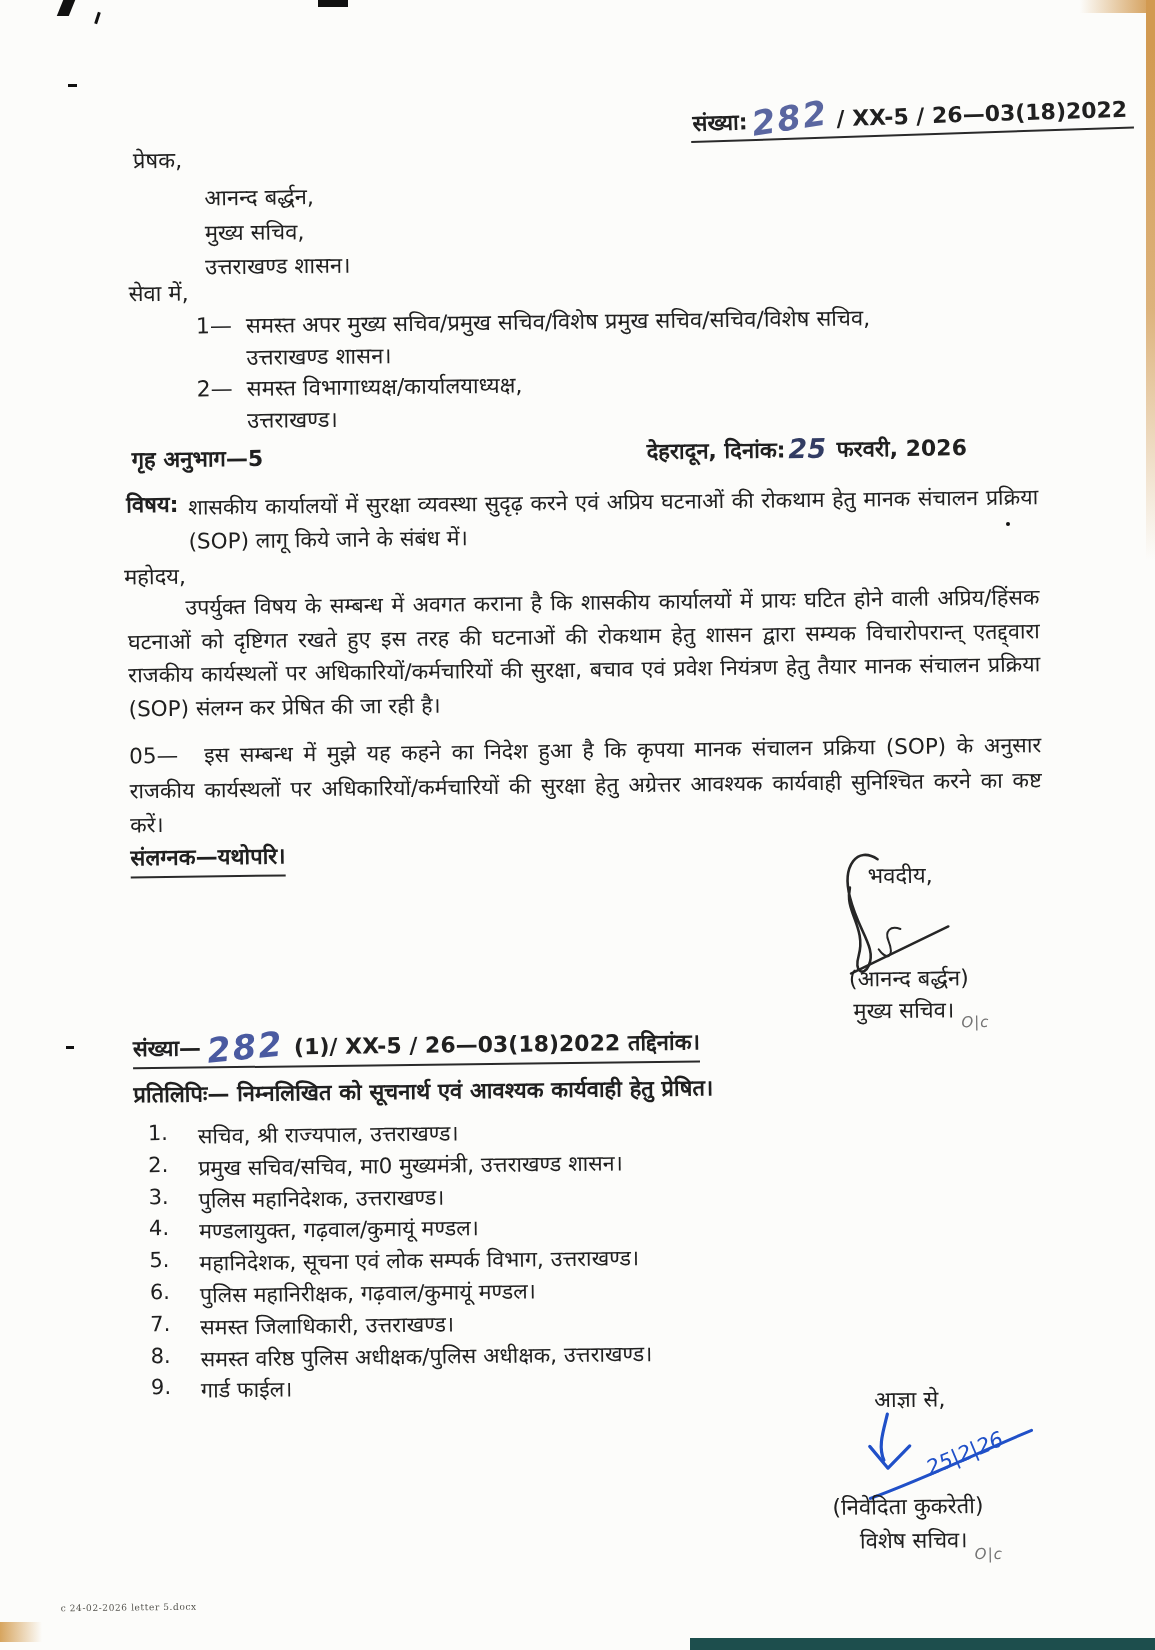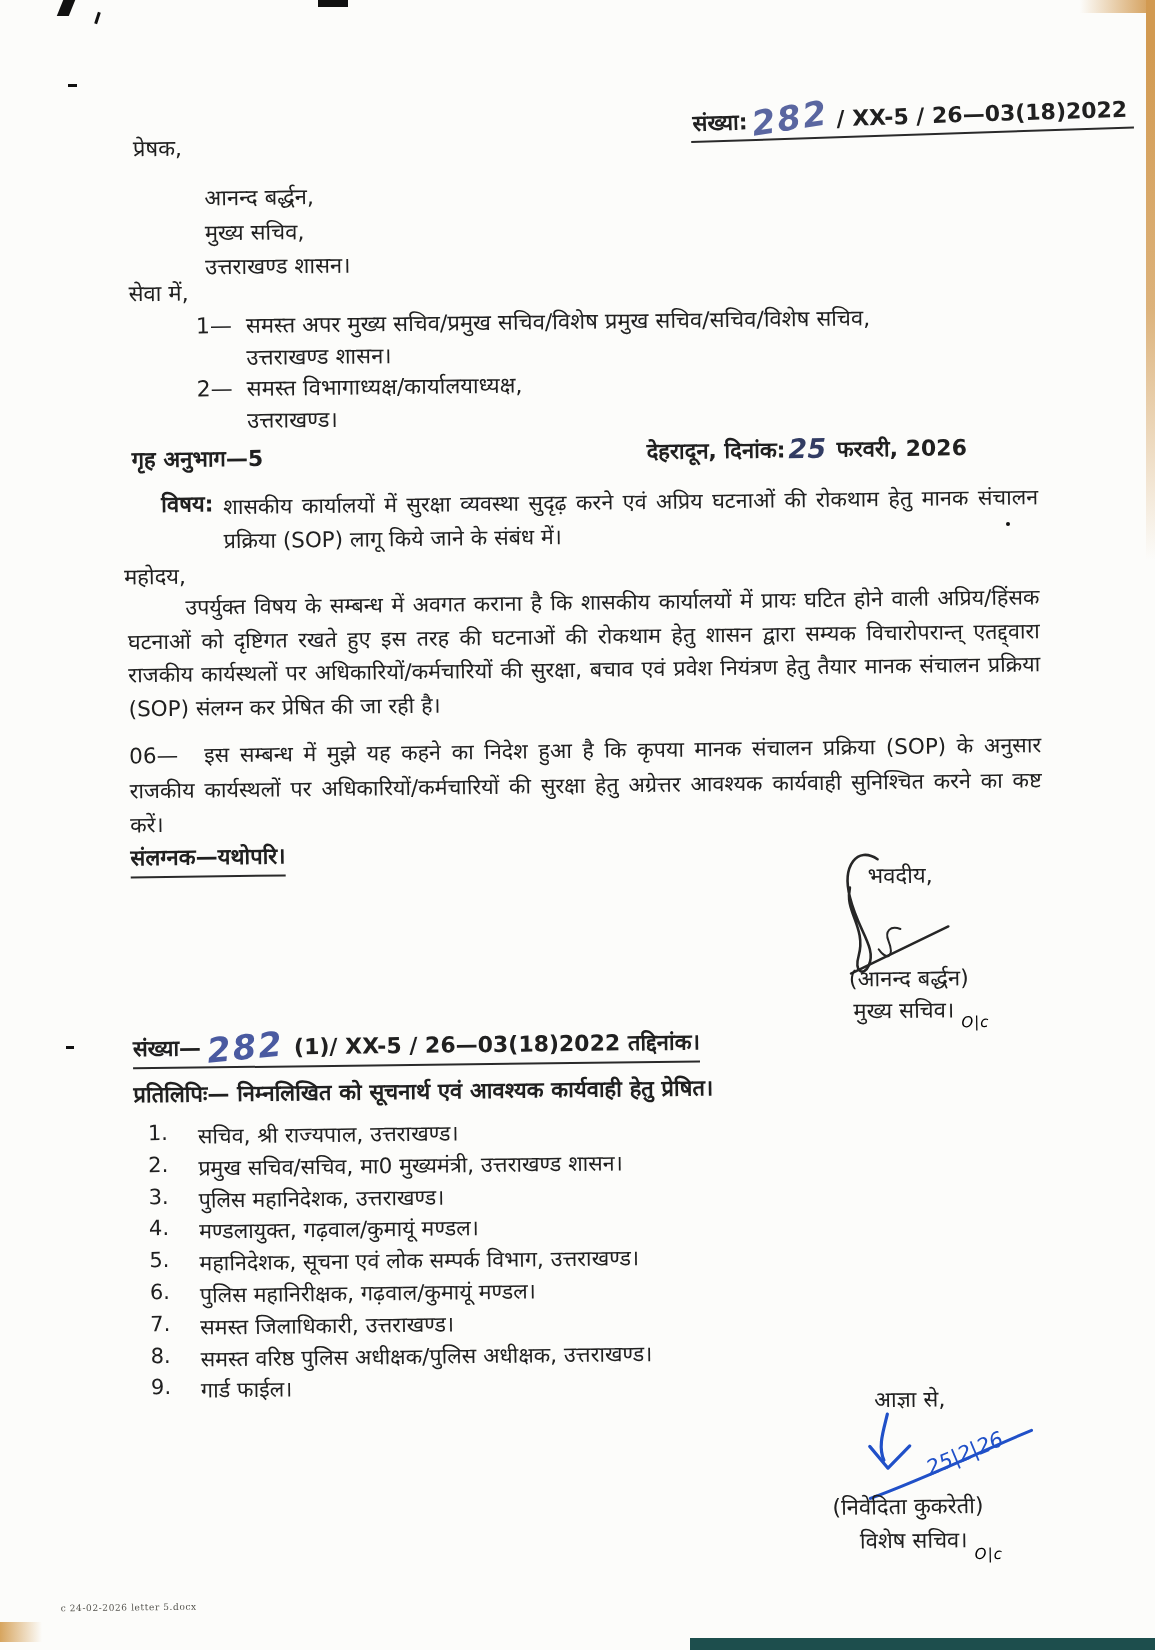--- a/index.html
+++ b/index.html
@@ -17,21 +17,21 @@
   .bold{font-weight:700;}
   .ref-line{
     font-size:22px;font-weight:700;white-space:nowrap;
     border-bottom:2.5px solid #2a2a2a;padding:0 6px 4px 2px;
     transform:rotate(-1.2deg);
   }
   .hw{font-style:italic;display:inline-block;}
   .hw-top{font-size:34px;color:#5a66a0;transform:rotate(-7deg);margin:0 8px 0 4px;line-height:0;position:relative;top:2px;letter-spacing:2px;}
   .hw-copy{font-size:34px;color:#4a5aa0;transform:rotate(-5deg);margin:0 10px 0 6px;line-height:0;position:relative;top:4px;letter-spacing:2px;}
   .hw-day{font-size:27px;color:#323c63;margin:0 3px;line-height:0;position:relative;top:1px;}
-  .hw-note{font-size:15px;color:#000000;font-style:italic;letter-spacing:1px;}
+  .hw-note{font-size:15px;color:#737373;font-style:italic;letter-spacing:1px;}
   .para{
     font-size:21.5px;font-weight:500;text-align:justify;
     line-height:33.5px;margin:0;
   }
   .list-row{display:flex;height:31.8px;align-items:flex-start;}
   .list-row .num{width:50px;flex:0 0 50px;font-size:21px;}
   .list-row .itm{font-size:21.5px;white-space:nowrap;}
   .underline-ink{border-bottom:2.5px solid #2a2a2a;padding-bottom:3px;}
   .to-row{display:flex;margin-left:66px;}
   .to-row .num{width:50px;flex:0 0 50px;}
@@ -46,21 +46,21 @@
 </head>
 <body>
 
 <div class="page">
   <div class="content">
 
     <div class="abs ref-line" style="left:700px;top:110px;">
       <span>संख्या:</span><span class="hw hw-top">282</span><span>/ XX-5 / 26—03(18)2022</span>
     </div>
 
-    <div class="abs txt" style="left:142px;top:136px;">प्रेषक,</div>
+    <div class="abs txt" style="left:142px;top:148px;">प्रेषक,</div>
     <div class="abs txt" style="left:213px;top:186px;">आनन्द बर्द्धन,</div>
     <div class="abs txt" style="left:213px;top:221px;">मुख्य सचिव,</div>
     <div class="abs txt" style="left:213px;top:255px;">उत्तराखण्ड शासन।</div>
 
     <div class="abs txt" style="left:136px;top:281px;text-align:right;">सेवा में,</div>
     <div class="abs" style="left:137px;top:314px;width:900px;">
       <div class="to-row txt">
         <span class="num">1—</span>
         <span>समस्त अपर मुख्य सचिव/प्रमुख सचिव/विशेष प्रमुख सचिव/सचिव/विशेष सचिव,</span>
       </div>
@@ -78,31 +78,31 @@
       </div>
     </div>
 
     <div class="abs txt bold" style="left:137px;top:447px;">गृह अनुभाग—5</div>
     <div class="abs txt bold" style="left:652px;top:445px;">
       <span>देहरादून, दिनांक:</span><span class="hw hw-day">25</span>
       <span>फरवरी, 2026</span>
     </div>
 
     <div class="abs" style="left:131px;top:492px;width:912px;display:flex;">
-      <span class="txt bold" style="flex:0 0 62px;margin-left:35px;">विषय:</span>
+      <span class="txt bold" style="flex:0 0 62px;">विषय:</span>
       <span class="para" style="width:850px;">शासकीय कार्यालयों में सुरक्षा व्यवस्था सुदृढ़ करने एवं अप्रिय घटनाओं की रोकथाम हेतु मानक संचालन प्रक्रिया (SOP) लागू किये जाने के संबंध में।</span>
     </div>
 
     <div class="abs txt" style="left:128px;top:564px;">महोदय,</div>
 
     <p class="abs para" style="left:131px;top:592px;width:912px;text-indent:58px;">उपर्युक्त विषय के सम्बन्ध में अवगत कराना है कि शासकीय कार्यालयों में प्रायः घटित होने वाली अप्रिय/हिंसक घटनाओं को दृष्टिगत रखते हुए इस तरह की घटनाओं की रोकथाम हेतु शासन द्वारा सम्यक विचारोपरान्त् एतद्द्वारा राजकीय कार्यस्थलों पर अधिकारियों/कर्मचारियों की सुरक्षा, बचाव एवं प्रवेश नियंत्रण हेतु तैयार मानक संचालन प्रक्रिया (SOP) संलग्न कर प्रेषित की जा रही है।</p>
 
     <div class="abs" style="left:131px;top:740px;width:912px;">
       <p class="para" style="line-height:34.5px;">
-        <span style="margin-right:26px;">06—</span><span>इस सम्बन्ध में मुझे यह कहने का निदेश हुआ है कि कृपया मानक संचालन प्रक्रिया (SOP) के अनुसार राजकीय कार्यस्थलों पर अधिकारियों/कर्मचारियों की सुरक्षा हेतु अग्रेत्तर आवश्यक कार्यवाही सुनिश्चित करने का कष्ट करें।</span>
+        <span style="margin-right:26px;">05—</span><span>इस सम्बन्ध में मुझे यह कहने का निदेश हुआ है कि कृपया मानक संचालन प्रक्रिया (SOP) के अनुसार राजकीय कार्यस्थलों पर अधिकारियों/कर्मचारियों की सुरक्षा हेतु अग्रेत्तर आवश्यक कार्यवाही सुनिश्चित करने का कष्ट करें।</span>
       </p>
     </div>
 
     <div class="abs txt bold underline-ink" style="left:131px;top:845px;">संलग्नक—यथोपरि।</div>
 
     <div class="abs txt" style="left:868px;top:872px;text-align:right;">भवदीय,</div>
     <svg class="abs" style="left:820px;top:855px;" width="215" height="135" viewBox="0 0 215 135">
       <path d="M58,14 C38,0 22,20 30,52 C38,86 56,102 48,120 C43,131 33,127 38,110 C46,82 24,66 30,42" stroke="#262626" stroke-width="2.6" fill="none" stroke-linecap="round"></path>
       <path d="M30,128 L128,82" stroke="#262626" stroke-width="2.4" fill="none" stroke-linecap="round"></path>
       <path d="M58,104 C66,116 74,112 68,96 C64,86 70,80 80,84" stroke="#262626" stroke-width="2" fill="none" stroke-linecap="round"></path>

